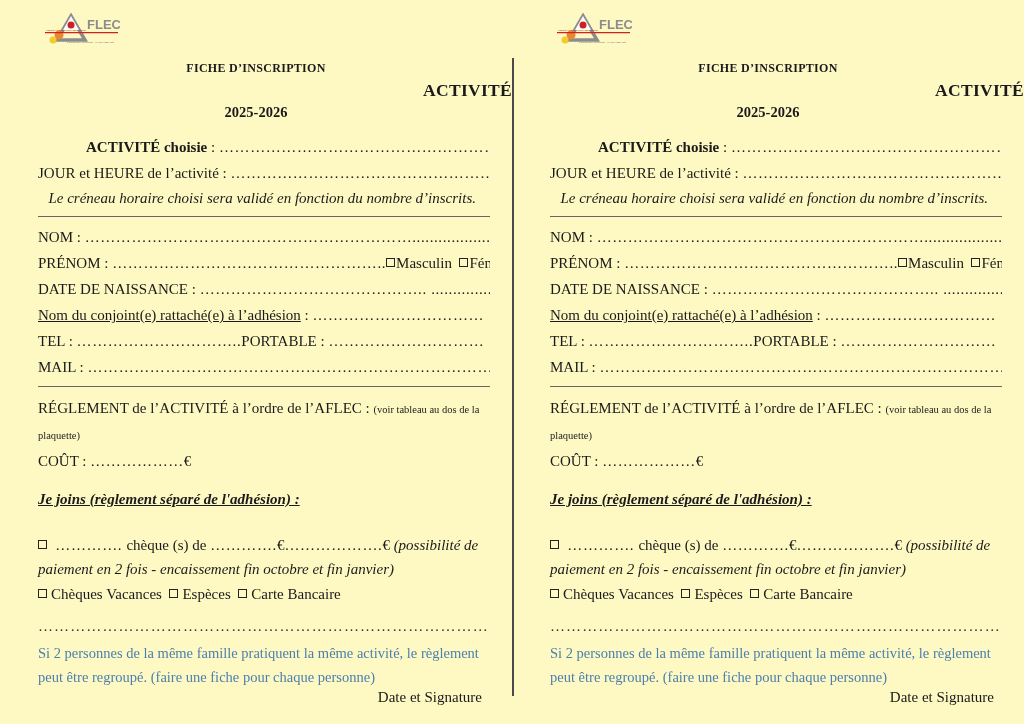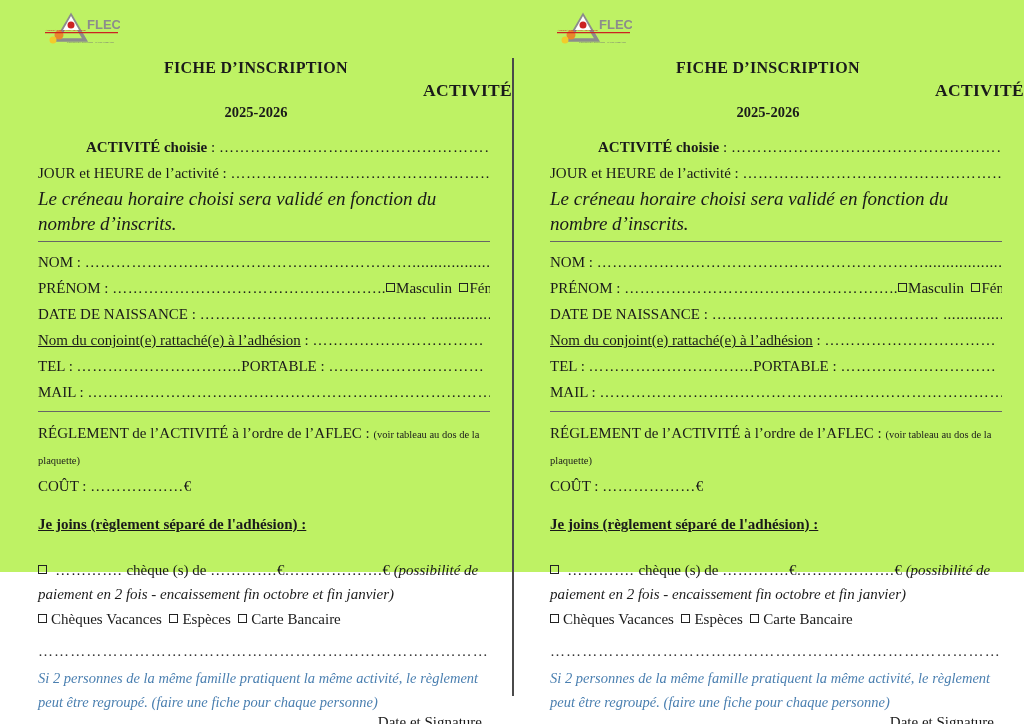--- a/index.html
+++ b/index.html
@@ -7,22 +7,22 @@
     margin: 0; padding: 0;
     width: 1024px; height: 724px;
     background: #ffffff;
     font-family: "Liberation Serif", "DejaVu Serif", serif;
     color: #1a1a1a;
     overflow: hidden;
   }
   .page {
     position: relative;
     width: 1024px;
-    height: 572px;
-    background: #bef264;
+    height: 724px;
+    background: #fef9c3;
   }
   .divider {
     position: absolute;
     left: 512px;
     top: 58px;
     width: 2px;
     height: 638px;
     background: #4a4a4a;
   }
   .panel {
@@ -49,21 +49,21 @@
   
   .title-block {
     position: absolute;
     top: 57px;
     left: 0;
     width: 512px;
     text-align: center;
   }
   .title-1 {
     font-weight: bold;
-    font-size: 16px;
+    font-size: 12px;
     letter-spacing: 0.3px;
     line-height: 22px;
   }
   .title-2 {
     font-weight: bold;
     font-size: 17.5px;
     letter-spacing: 0.3px;
     line-height: 22px;
     text-align: right;
   }
@@ -85,23 +85,23 @@
     font-size: 15px;
     line-height: 26px;
     white-space: nowrap;
     overflow: hidden;
   }
   .bold { font-weight: bold; margin-left: 48px; }
   .ital { font-style: italic; text-align: center; }
   .underline { text-decoration: underline; text-align: center; }
   .center-ital {
     font-style: italic;
-    font-size: 19px;
+    font-size: 15px;
     line-height: 25px;
-    text-align: left;
+    text-align: right;
     padding-right: 14px;
   }
   .hr {
     border: none;
     border-top: 1.4px solid #666;
     margin: 5px 0 7px 0;
   }
   .hr2 {
     border: none;
     border-top: 1.4px solid #666;
@@ -117,30 +117,30 @@
     border: 1.2px solid #222;
     vertical-align: 1px;
     margin-right: 1px;
   }
   .cb-sp { margin-right: 4px; }
   .sect-title {
     font-weight: bold;
     font-size: 15px;
     text-decoration: underline;
     line-height: 22px;
+    font-style: italic;
   }
   .wrapline {
     font-size: 15px;
     line-height: 24px;
     white-space: normal;
     margin-top: 9px;
   }
   .blue {
     color: #4a7fb0;
-    font-style: italic;
     font-size: 14.5px;
     line-height: 24px;
   }
   .dotrow {
     font-size: 15px;
     line-height: 18px;
     letter-spacing: 1.1px;
     color: #333;
     overflow: hidden;
     white-space: nowrap;

